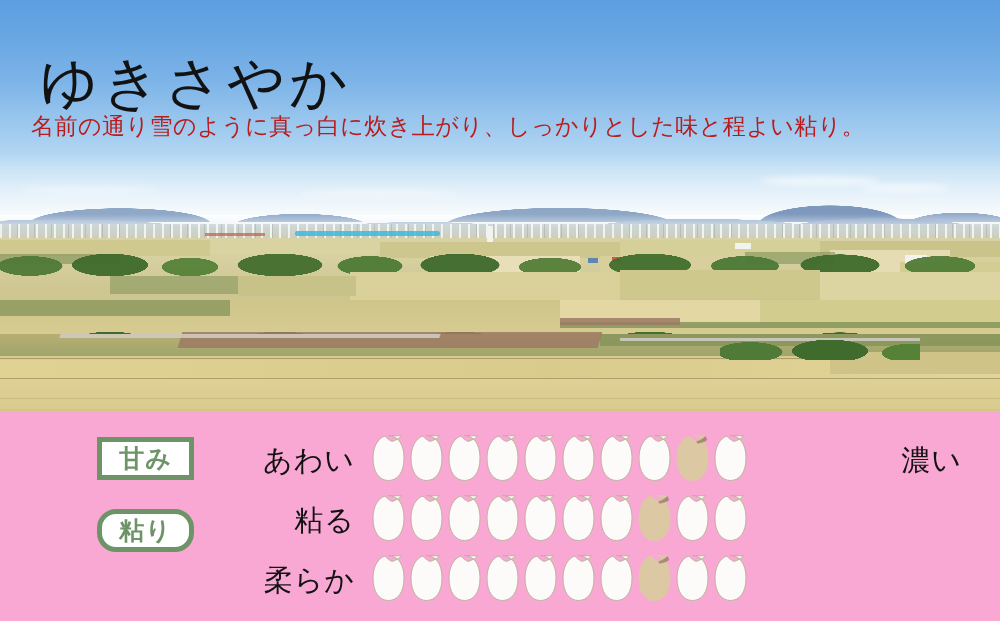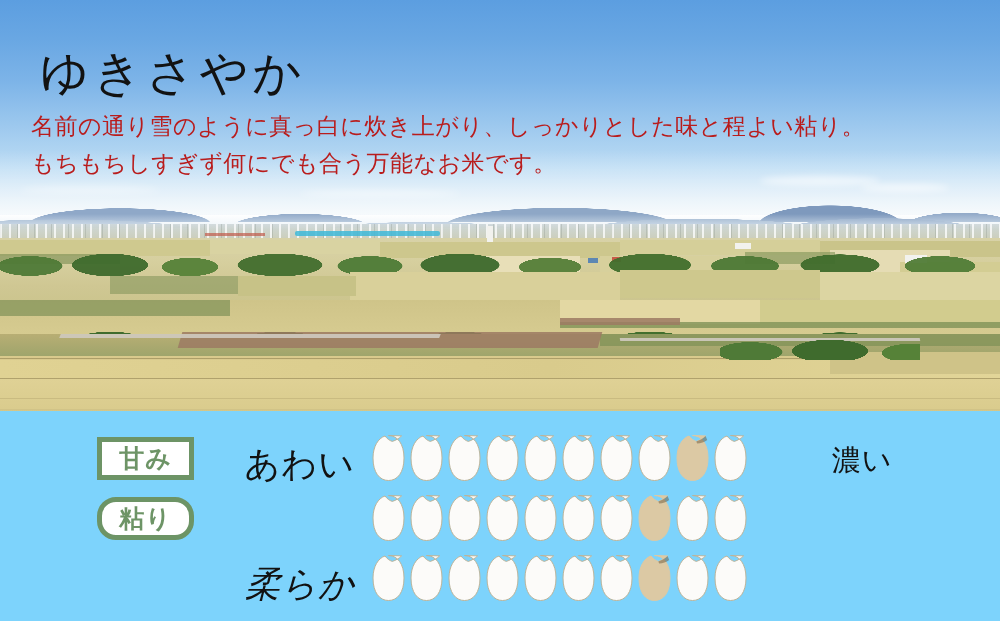--- a/index.html
+++ b/index.html
@@ -97,54 +97,54 @@
   .bridge{position:absolute;left:295px;top:231px;width:145px;height:5px;background:#3eb8d8;opacity:.85;border-radius:2px;}
   .bridge2{position:absolute;left:205px;top:233px;width:60px;height:3px;background:#c05a4a;opacity:.7;}
   .roofred{position:absolute;background:#c4463a;}
   .roofwhite{position:absolute;background:#f2f2ee;}
   .roofblue{position:absolute;background:#3f74b8;}
 
   
   .title{
     position:absolute;left:40px;top:16px;
     font-family:"DejaVu Serif","Liberation Serif",serif;
-    font-weight:400;font-size:48px;line-height:1;
+    font-weight:400;font-size:57px;line-height:1;
     letter-spacing:4px;color:#121212;white-space:nowrap;
   }
   .desc{
     position:absolute;left:31px;top:108px;
     font-family:"DejaVu Serif","Liberation Serif",serif;
     font-size:23px;line-height:1.62;color:#b91c1c;
     letter-spacing:.5px;white-space:nowrap;
   }
   .desc div{white-space:nowrap;}
 
   
-  .chart{position:absolute;left:0;top:411px;width:1000px;height:210px;background:#7dd3fc;}
+  .chart{position:absolute;left:0;top:411px;width:1000px;height:210px;background:#f9a8d4;}
   .row{position:absolute;left:0;width:1000px;height:58px;display:flex;align-items:center;}
   .r0{top:18px;} .r1{top:78px;} .r2{top:138px;}
 
   .tag{
     position:absolute;left:97px;width:97px;height:43px;
     box-sizing:border-box;
     border:5px solid #6d9466;background:#ffffff;
     display:flex;align-items:center;justify-content:center;
     font-family:"DejaVu Sans","Liberation Sans",sans-serif;
     font-weight:700;font-size:25px;color:#6d9466;letter-spacing:1px;
     line-height:1;
   }
 
   .lbl-left{
     position:absolute;left:205px;width:150px;
     text-align:right;
     font-family:"DejaVu Serif","Liberation Serif",serif;
-    font-size:35px;color:#121212;letter-spacing:1px;white-space:nowrap;
+    font-size:29px;color:#121212;letter-spacing:1px;white-space:nowrap;
   }
   .lbl-right{
-    position:absolute;left:762px;width:200px;text-align:center;
+    position:absolute;left:762px;width:200px;text-align:right;
     font-family:"DejaVu Serif","Liberation Serif",serif;
     font-size:29px;color:#121212;letter-spacing:1px;white-space:nowrap;
   }
 
   .grains{position:absolute;left:370px;width:380px;height:52px;display:flex;gap:1px;align-items:center;}
   .grain{position:relative;width:37px;height:50px;flex:0 0 37px;}
   .grain svg{display:block;width:37px;height:50px;}
 
   .ph-btm{position:absolute;left:0;top:409px;width:1000px;height:3px;background:linear-gradient(to bottom,rgba(0,0,0,.05),rgba(255,255,255,0));}
 </style>
@@ -220,21 +220,20 @@
     <div class="stripe" style="top:378px;"></div>
     <div class="stripe" style="top:398px;opacity:.4;"></div>
     <div class="patch" style="left:0;top:360px;width:1000px;height:18px;background:linear-gradient(to right,#e0d293,#d9cb8c 55%,#e2d598);"></div>
     <div class="patch" style="left:830px;top:352px;width:170px;height:22px;background:#cfc388;"></div>
     <div class="trees" style="left:720px;top:338px;width:200px;height:22px;"></div>
     <div class="ph-btm"></div>
 
     <h1 class="title">ゆきさやか</h1>
     <div class="desc">
       <div>名前の通り雪のように真っ白に炊き上がり、しっかりとした味と程よい粘り。</div>
-      <div>もちもちしすぎず何にでも合う万能なお米です。</div>
     </div>
   </div>
 
   <div class="chart">
 
     <div class="row r0">
       <div class="tag" style="top:8px;">甘み</div>
       <div class="lbl-left" style="top:12px;">あわい</div>
       <div class="grains" style="top:3px;">
           <div class="grain">
@@ -286,21 +285,22 @@
           <div class="grain">
             <svg viewBox="0 0 37 50" xmlns="http://www.w3.org/2000/svg">
               <path d="M18.5 2.5 C27.5 2.5 34 11 34 25 C34 39.5 27.5 47.5 18.5 47.5 C9.5 47.5 3 39.5 3 25 C3 13.5 8.2 5.2 15 3 C17 5.6 19.5 7.6 22.3 8.4 C25.8 7.4 29.2 5.2 31.6 2.9 Z" fill="#fcfbf9" stroke="#bcb49a" stroke-width="1"></path>
             </svg>
           </div>
         </div>
       <div class="lbl-right" style="top:12px;">濃い</div>
     </div>
 
     <div class="row r1">
-      <div class="tag" style="top:8px;border-radius:19px;">粘り</div>
+      <div class="tag" style="top:20px;border-radius:19px;">粘り</div>
+      <div class="lbl-left" style="top:12px;">粘る</div>
       <div class="grains" style="top:3px;">
           <div class="grain">
             <svg viewBox="0 0 37 50" xmlns="http://www.w3.org/2000/svg">
               <path d="M18.5 2.5 C27.5 2.5 34 11 34 25 C34 39.5 27.5 47.5 18.5 47.5 C9.5 47.5 3 39.5 3 25 C3 13.5 8.2 5.2 15 3 C17 5.6 19.5 7.6 22.3 8.4 C25.8 7.4 29.2 5.2 31.6 2.9 Z" fill="#fcfbf9" stroke="#bcb49a" stroke-width="1"></path>
             </svg>
           </div>
           <div class="grain">
             <svg viewBox="0 0 37 50" xmlns="http://www.w3.org/2000/svg">
               <path d="M18.5 2.5 C27.5 2.5 34 11 34 25 C34 39.5 27.5 47.5 18.5 47.5 C9.5 47.5 3 39.5 3 25 C3 13.5 8.2 5.2 15 3 C17 5.6 19.5 7.6 22.3 8.4 C25.8 7.4 29.2 5.2 31.6 2.9 Z" fill="#fcfbf9" stroke="#bcb49a" stroke-width="1"></path>
             </svg>
@@ -343,21 +343,21 @@
           </div>
           <div class="grain">
             <svg viewBox="0 0 37 50" xmlns="http://www.w3.org/2000/svg">
               <path d="M18.5 2.5 C27.5 2.5 34 11 34 25 C34 39.5 27.5 47.5 18.5 47.5 C9.5 47.5 3 39.5 3 25 C3 13.5 8.2 5.2 15 3 C17 5.6 19.5 7.6 22.3 8.4 C25.8 7.4 29.2 5.2 31.6 2.9 Z" fill="#fcfbf9" stroke="#bcb49a" stroke-width="1"></path>
             </svg>
           </div>
         </div>
     </div>
 
     <div class="row r2">
-      <div class="lbl-left" style="top:12px;font-style:italic;">柔らか</div>
+      <div class="lbl-left" style="top:12px;">柔らか</div>
       <div class="grains" style="top:3px;">
           <div class="grain">
             <svg viewBox="0 0 37 50" xmlns="http://www.w3.org/2000/svg">
               <path d="M18.5 2.5 C27.5 2.5 34 11 34 25 C34 39.5 27.5 47.5 18.5 47.5 C9.5 47.5 3 39.5 3 25 C3 13.5 8.2 5.2 15 3 C17 5.6 19.5 7.6 22.3 8.4 C25.8 7.4 29.2 5.2 31.6 2.9 Z" fill="#fcfbf9" stroke="#bcb49a" stroke-width="1"></path>
             </svg>
           </div>
           <div class="grain">
             <svg viewBox="0 0 37 50" xmlns="http://www.w3.org/2000/svg">
               <path d="M18.5 2.5 C27.5 2.5 34 11 34 25 C34 39.5 27.5 47.5 18.5 47.5 C9.5 47.5 3 39.5 3 25 C3 13.5 8.2 5.2 15 3 C17 5.6 19.5 7.6 22.3 8.4 C25.8 7.4 29.2 5.2 31.6 2.9 Z" fill="#fcfbf9" stroke="#bcb49a" stroke-width="1"></path>
             </svg>

